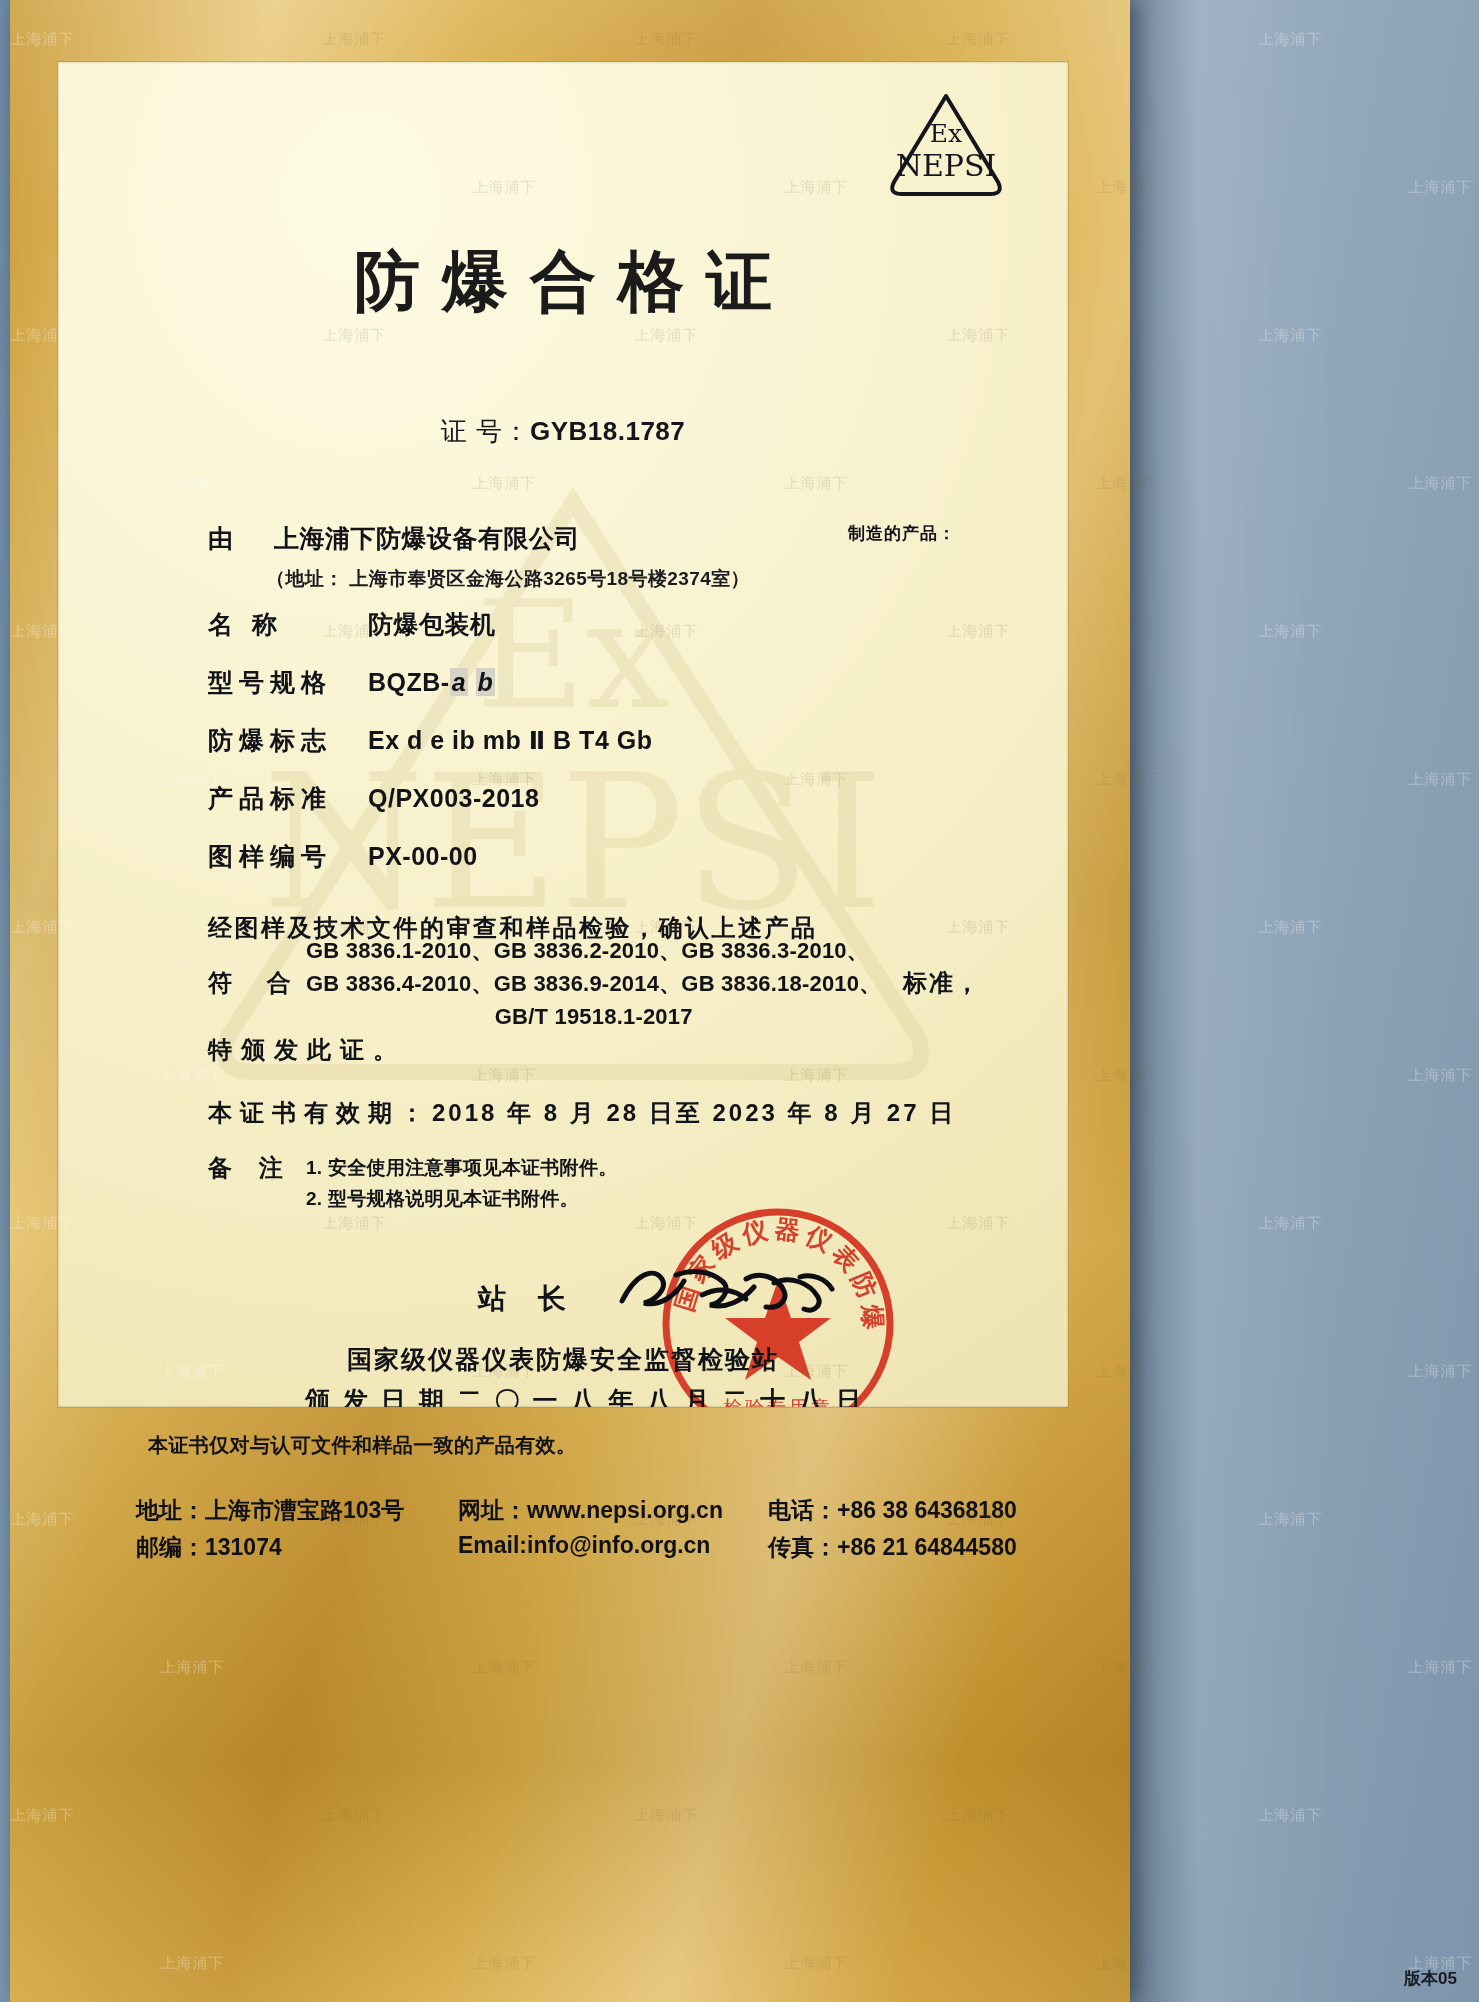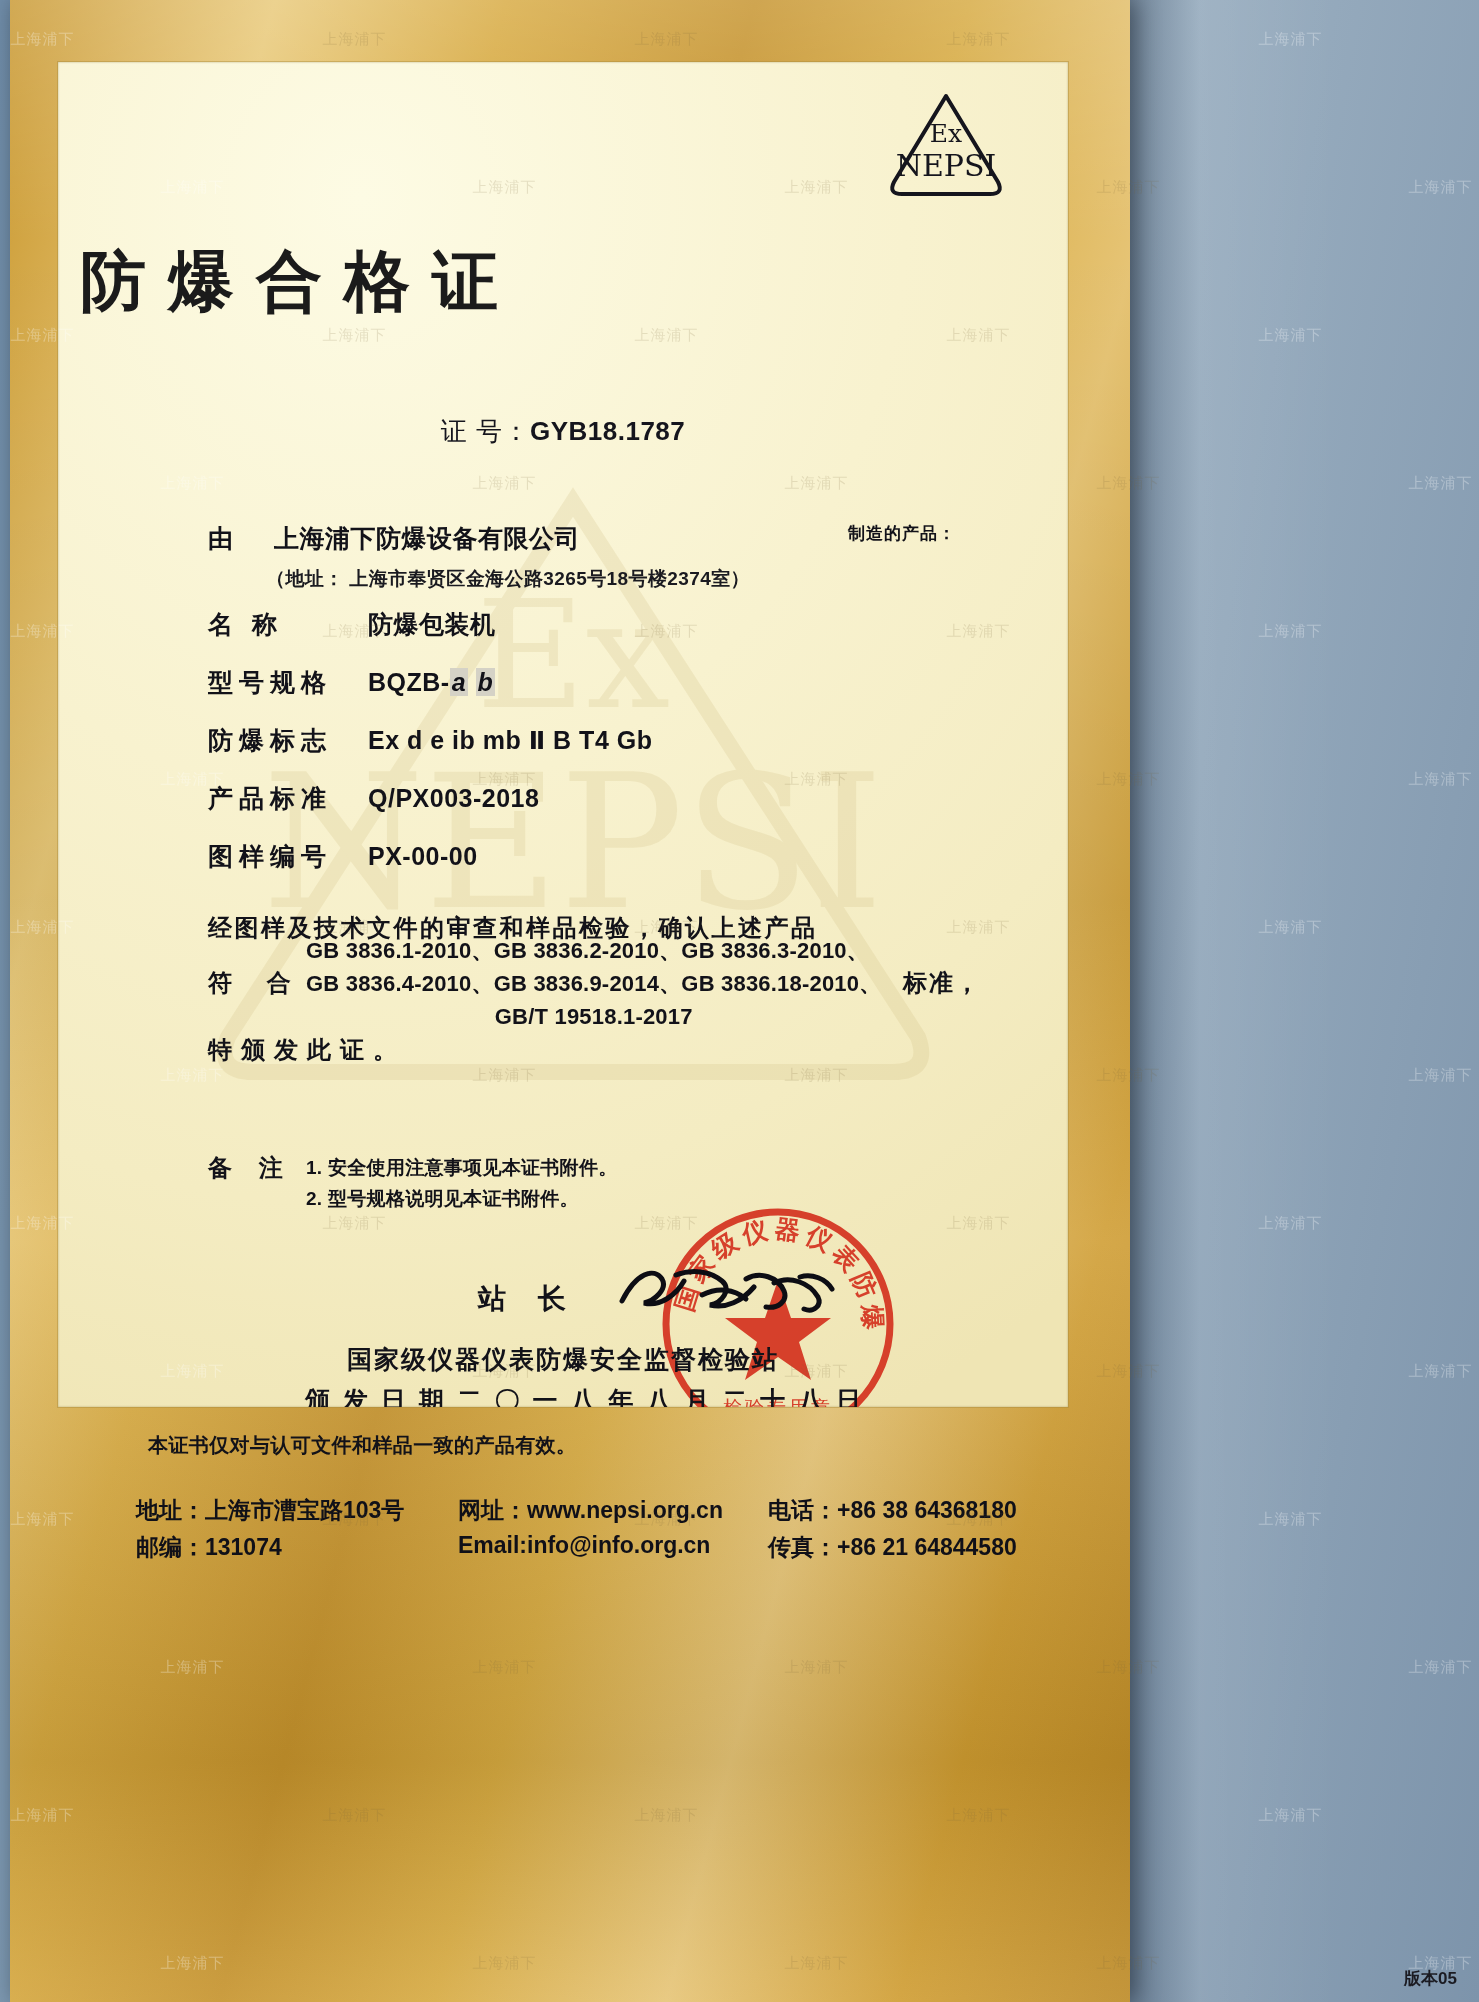--- a/index.html
+++ b/index.html
@@ -99,21 +99,21 @@
     right: 62px;
     top: 28px;
     width: 120px;
     height: 112px;
   }
   #title {
     position: absolute;
     left: 0;
     right: 0;
     top: 175px;
-    text-align: left;
+    text-align: center;
     font-family: "DejaVu Sans", "Liberation Sans", sans-serif;
     font-size: 66px;
     font-weight: bold;
     letter-spacing: 22px;
     color: #1b1b1b;
     text-indent: 22px;
   }
   #certno {
     position: absolute;
     left: 0; right: 0;
@@ -417,20 +417,23 @@
     <div id="std-block">
       <div>GB 3836.1-2010、GB 3836.2-2010、GB 3836.3-2010、</div>
       <div>GB 3836.4-2010、GB 3836.9-2014、GB 3836.18-2010、</div>
       <div class="c">GB/T 19518.1-2017</div>
     </div>
 
     <div id="row-fuhe">符 合</div>
     <div id="biaozhun">标准，</div>
     <div id="row-te">特颁发此证。</div>
 
+    <div id="row-valid">
+      <span class="lblv">本证书有效期：</span><span>2018 年 8 月 28 日至 2023 年 8 月 27 日</span>
+    </div>
 
     <div id="row-remark">备  注</div>
     <div id="remark-list">
       <div>1. 安全使用注意事项见本证书附件。</div>
       <div>2. 型号规格说明见本证书附件。</div>
     </div>
 
     <svg id="seal" viewBox="0 0 245 245">
       <circle cx="122" cy="122" r="112" fill="none" stroke="#d4321f" stroke-width="7"></circle>
       <path id="sealArc" d="M 122,122 m -86,0 a 86,86 0 1,1 172,0" fill="none" stroke="none"></path>

